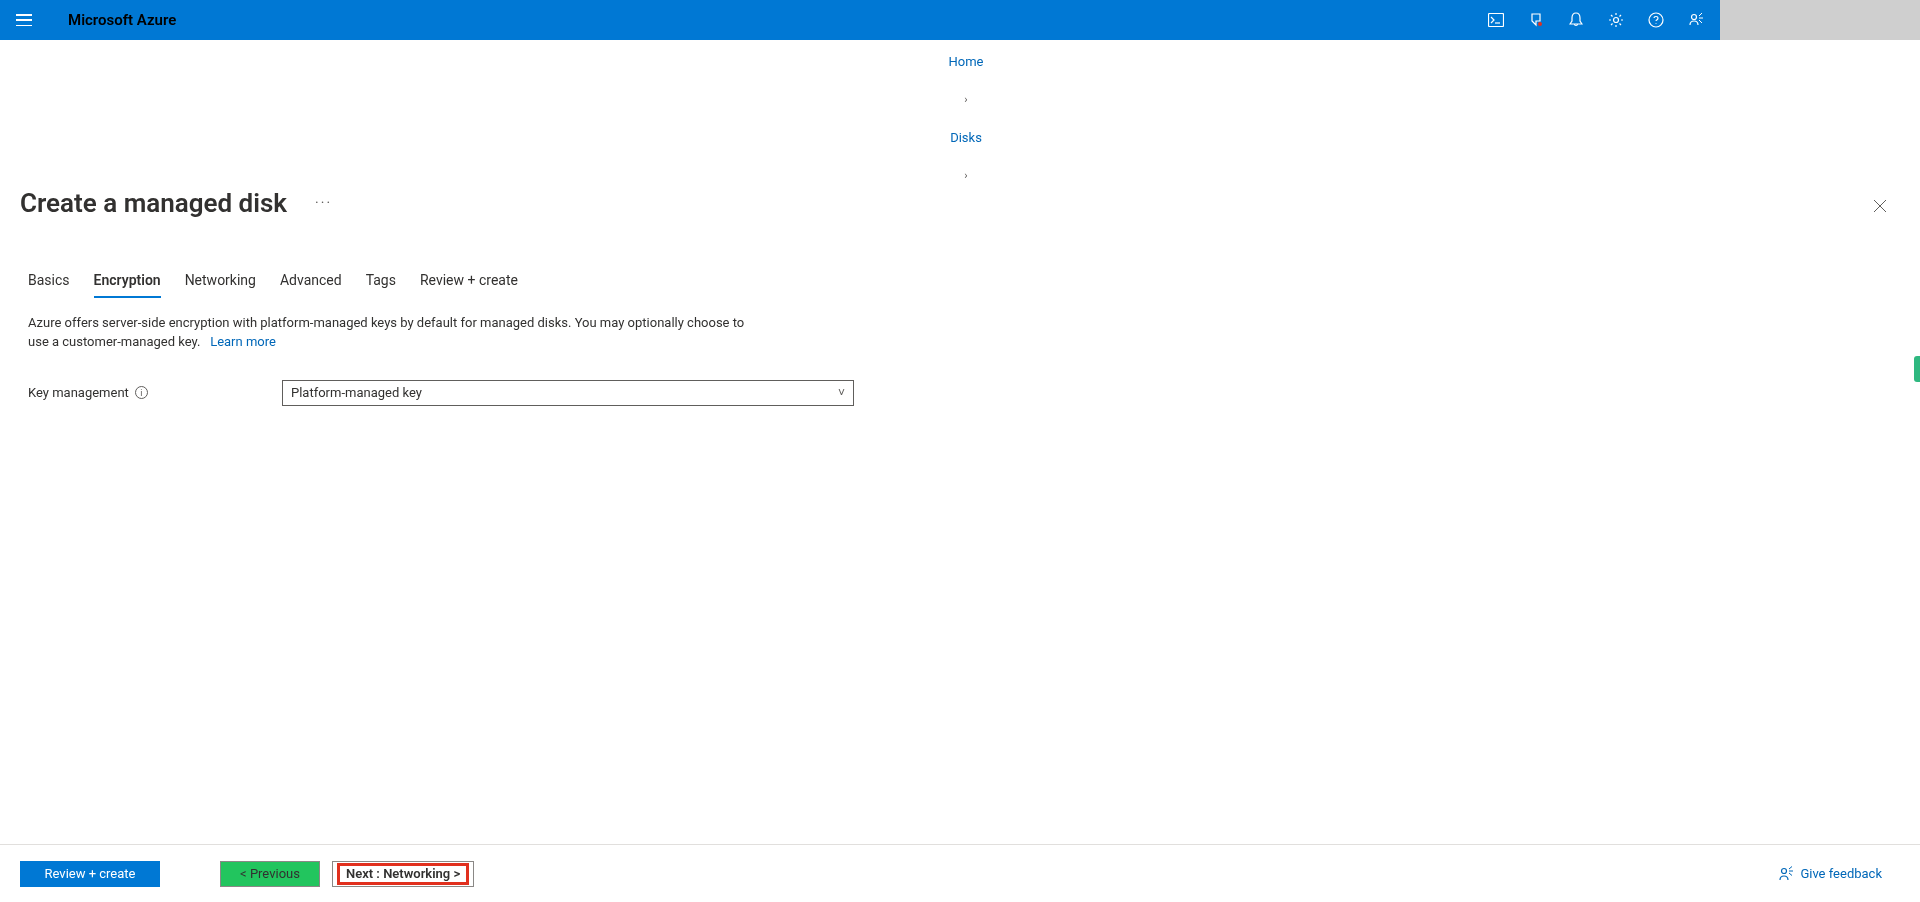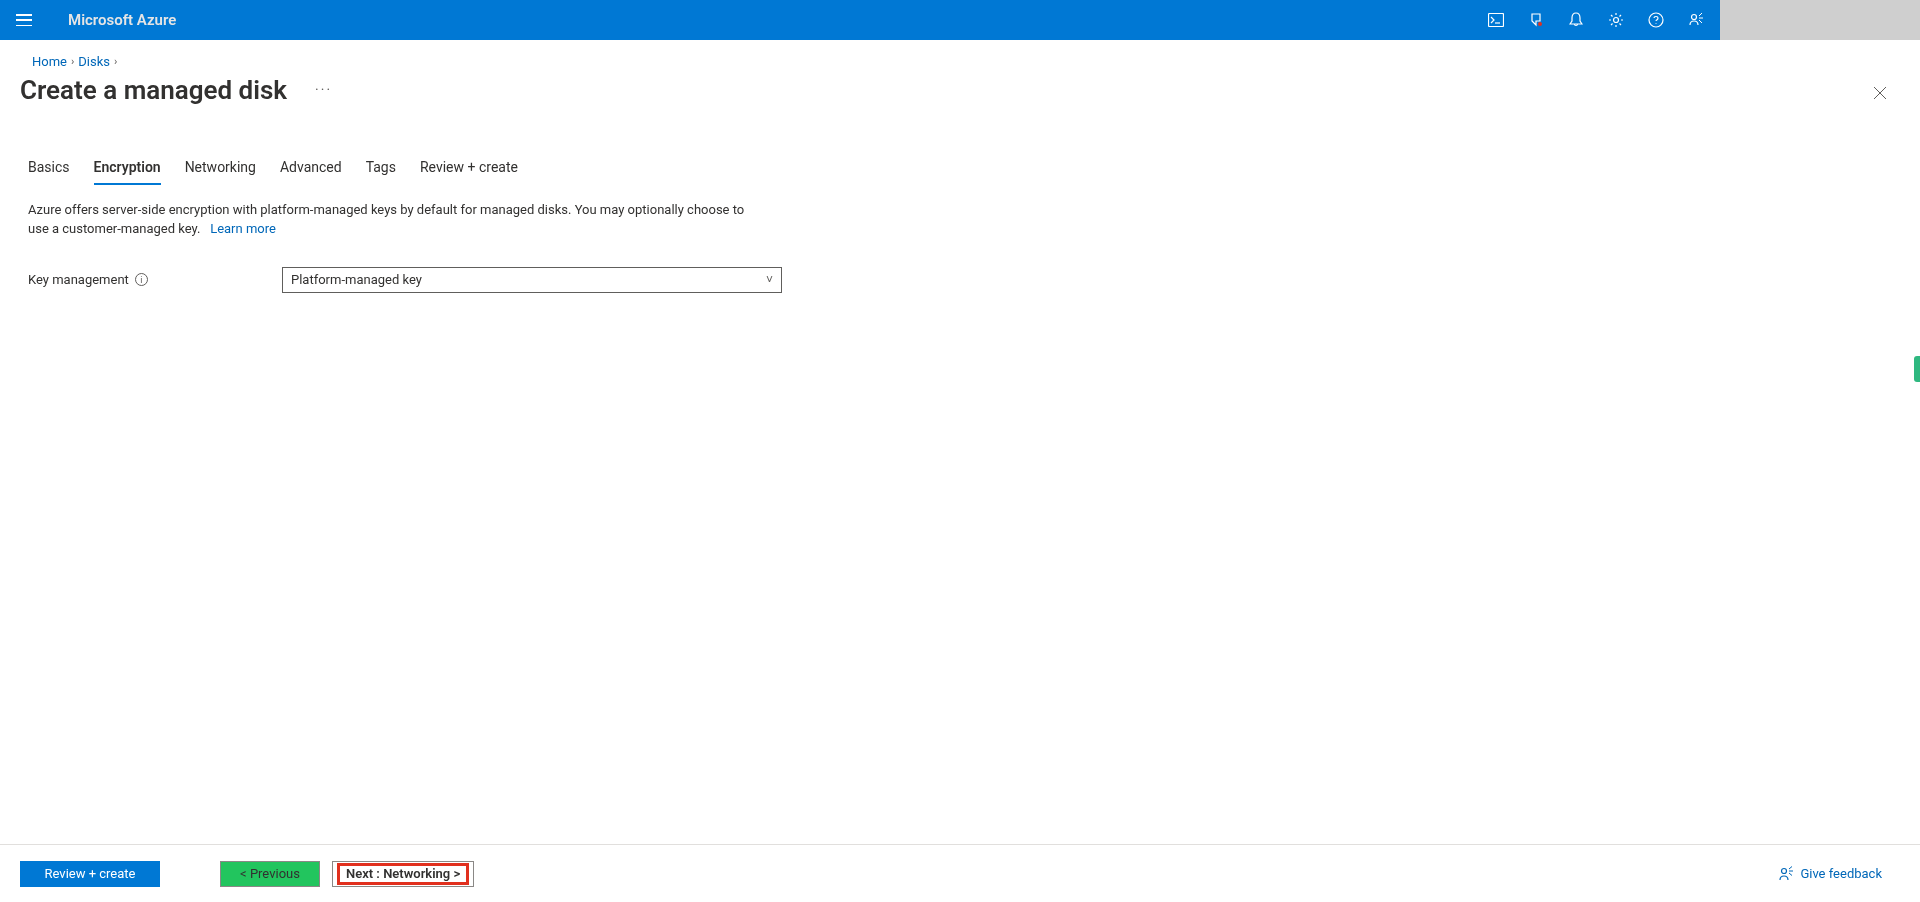--- a/index.html
+++ b/index.html
@@ -28,21 +28,21 @@
     height: 40px;
     display: flex;
     align-items: center;
     justify-content: center;
     cursor: pointer;
   }
   .hamburger-lines { width: 16px; height: 12px; display: flex; flex-direction: column; justify-content: space-between; }
   .hamburger-lines div { height: 1.5px; background: #fff; }
   .brand {
     font-size: 15px;
-    color: #e5e5e5;
+    color: #000000;
     margin-left: 20px;
     margin-right: 60px;
     white-space: nowrap;
   }
   .brand b { font-weight: 600; }
   .searchbox {
     flex: 0 0 820px;
     height: 26px;
     background: #8cc4ea;
     border-radius: 2px;
@@ -73,22 +73,23 @@
     height: 40px;
     background: #cfcfcf;
     margin-left: 4px;
   }
 
   
   .breadcrumb {
     padding: 14px 20px 6px 32px;
     display: flex;
     align-items: center;
-    gap: 4px;
-    font-size: 13px;
+    gap: 24px;
+    font-size: 13px;
+    flex-direction: column;
   }
   .breadcrumb a { color: #0067b8; text-decoration: none; cursor: pointer; }
   .breadcrumb .chev { color: #605e5c; font-size: 11px; }
   .title-row {
     display: flex;
     align-items: center;
     padding: 0 20px;
     position: relative;
   }
   .page-title {
@@ -166,21 +167,21 @@
   }
   .info-icon {
     width: 13px; height: 13px;
     border: 1px solid #605e5c;
     border-radius: 50%;
     font-size: 9px;
     display: inline-flex; align-items: center; justify-content: center;
     color: #605e5c;
   }
   .dropdown {
-    width: 500px;
+    width: 572px;
     height: 26px;
     border: 1px solid #605e5c;
     background: #fff;
     display: flex;
     align-items: center;
     justify-content: space-between;
     padding: 0 8px;
     font-size: 13px;
     color: #323130;
     cursor: pointer;

